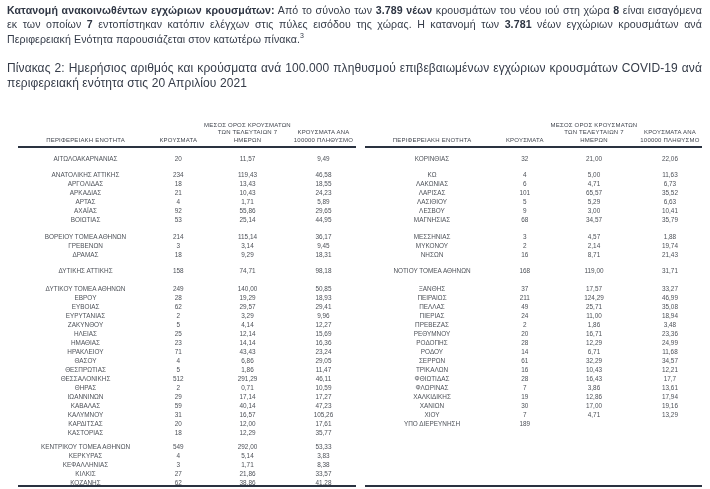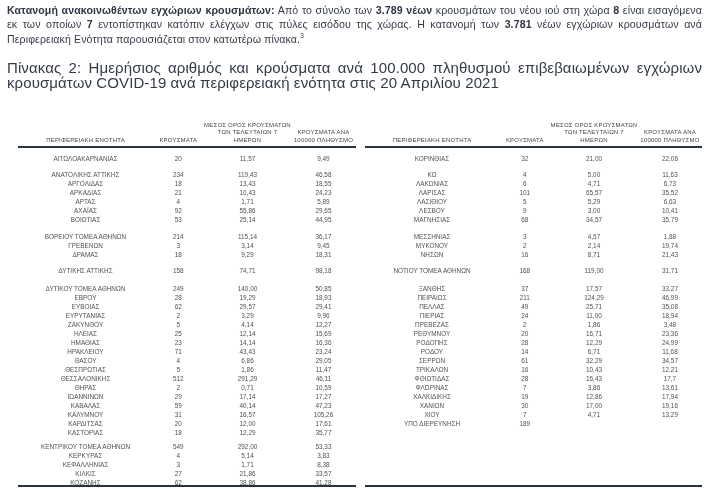--- a/index.html
+++ b/index.html
@@ -9,21 +9,21 @@
     -webkit-font-smoothing:antialiased;
   }
   .page{padding:3px 8px 0 7px;}
   .intro{
     font-size:10.6px;line-height:14.4px;text-align:justify;
     color:#343b48;margin:0;letter-spacing:0.1px;
   }
   .intro b{color:#2e3543;}
   .intro sup{font-size:7px;line-height:0;}
   .caption{
-    font-size:15px;line-height:14.4px;text-align:justify;
+    font-size:12px;line-height:14.4px;text-align:justify;
     color:#343b48;margin:15px 0 0 0;letter-spacing:0.1px;
   }
   .tables-row{
     display:flex;gap:9px;margin:27px 0 0 11px;width:684px;
     align-items:stretch;
   }
   .half-table{flex:1;display:flex;flex-direction:column;min-width:0;}
   .thead{
     display:grid;grid-template-columns:40% 15% 26% 19%;
     align-items:end;border-bottom:2px solid #2a3240;

